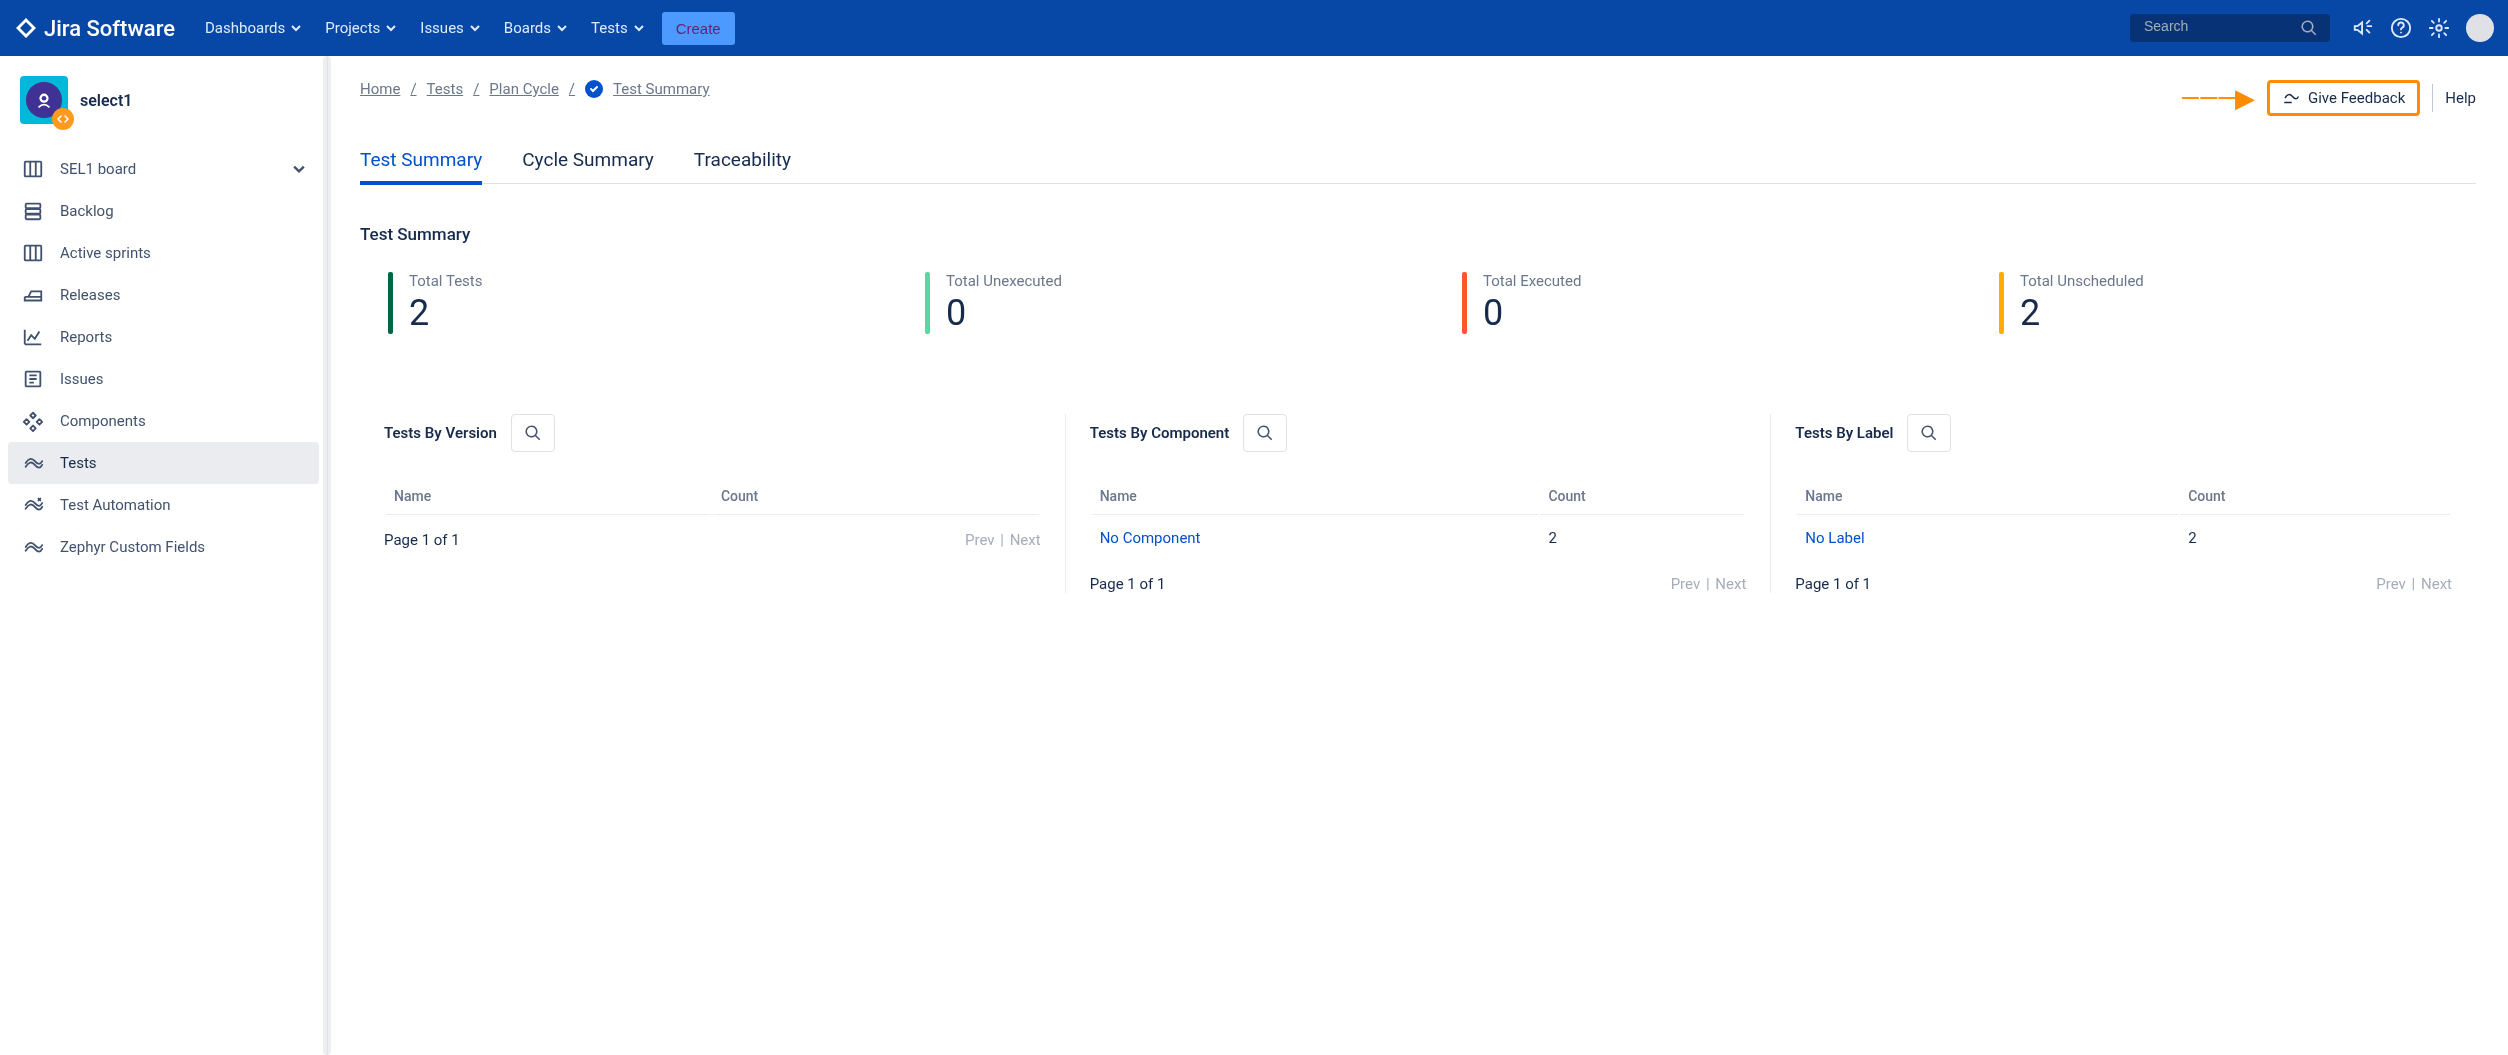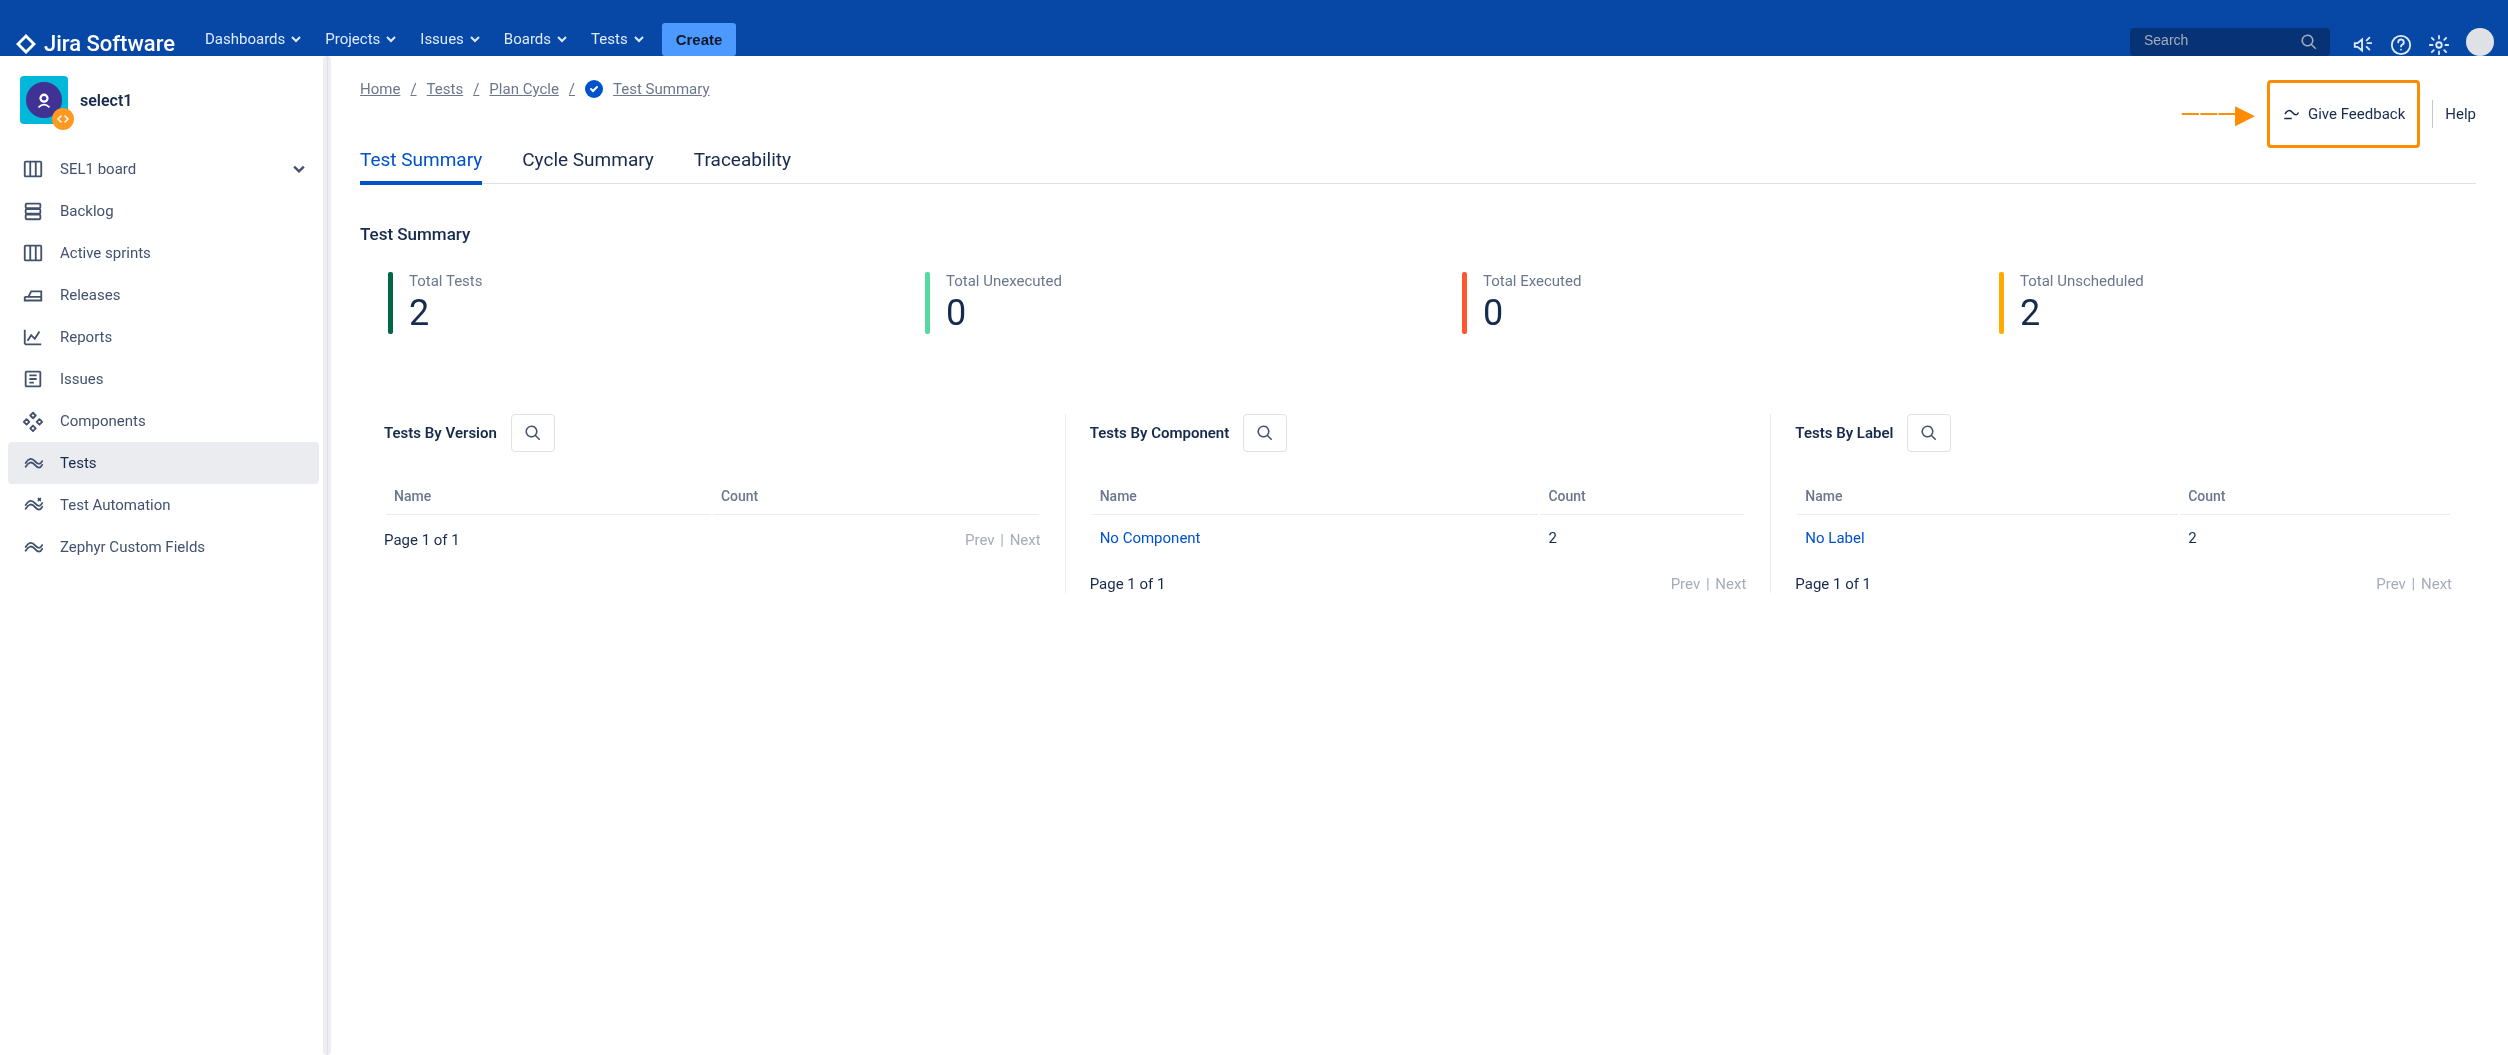--- a/index.html
+++ b/index.html
@@ -1,24 +1,24 @@
 <!DOCTYPE html>
 <html><head>
 <meta charset="utf-8">
 <style>
   * { box-sizing: border-box; margin: 0; padding: 0; }
   body { font-family: -apple-system, BlinkMacSystemFont, "Segoe UI", Roboto, sans-serif; font-size: 14px; color: #172b4d; background: #fff; }
   
   
-  .topnav { background: #0747a6; height: 56px; display: flex; align-items: flex-end; padding: 0 14px; color: #fff; }
+  .topnav { background: #0747a6; height: 56px; display: flex; align-items: center; padding: 0 14px; color: #fff; }
   .brand { display: flex; align-items: center; gap: 6px; font-size: 22px; font-weight: 500; margin-right: 18px; }
   .brand-diamond { width: 24px; height: 24px; }
   .navitem { display: flex; align-items: center; gap: 6px; padding: 8px 12px; color: #deebff; cursor: pointer; font-size: 15px; }
   .chevron-down { width: 10px; height: 10px; }
-  .create-btn { background: #4c9aff; color: #0f172a; border: none; padding: 8px 14px; border-radius: 3px; font-size: 15px; font-weight: 700; cursor: pointer; margin-left: 6px; }
+  .create-btn { background: #4c9aff; color: #701a75; border: none; padding: 8px 14px; border-radius: 3px; font-size: 15px; font-weight: 400; cursor: pointer; margin-left: 6px; }
   .nav-spacer { flex: 1; }
   .searchbox { background: rgba(9,30,66,0.48); border: none; border-radius: 4px; padding: 4px 38px 8px 14px; color: #fff; width: 200px; font-size: 14px; }
   .searchbox::placeholder { color: #a5adba; }
   .searchwrap { position: relative; margin-right: 14px; }
   .searchicon { position: absolute; right: 12px; top: 50%; transform: translateY(-50%); width: 18px; height: 18px; fill: #a5adba; }
   .topicon { width: 22px; height: 22px; fill: #deebff; cursor: pointer; margin: 0 8px; }
   .avatar { width: 28px; height: 28px; border-radius: 50%; background: #dfe1e6; margin-left: 8px; cursor: pointer; }
 
   
   .layout { display: flex; height: calc(100vh - 56px); }
@@ -35,21 +35,21 @@
   .side-item { display: flex; align-items: center; gap: 16px; padding: 10px 14px; border-radius: 4px; color: #42526e; cursor: pointer; font-size: 15px; }
   .side-item.active { background: #ebecf0; color: #172b4d; }
   .side-icon { width: 22px; height: 22px; fill: none; stroke: #42526e; stroke-width: 2; flex-shrink: 0; }
   .side-item .flex1 { flex: 1; }
   .side-chev { width: 12px; height: 12px; }
 
   
   .main { flex: 1; padding: 24px 32px; overflow: auto; }
   .topactions { float: right; display: flex; align-items: center; gap: 12px; }
   .arrow-callout { color:#ff8b00; font-size:26px; letter-spacing:-2px; margin-right:2px; }
-  .feedback-btn { border: 3px solid #ff8b00; border-radius: 4px; padding: 22px 12px; display: flex; align-items: center; gap: 8px; font-size: 15px; color: #172b4d; cursor: pointer; }
+  .feedback-btn { border: 3px solid #ff8b00; border-radius: 4px; padding: 6px 12px; display: flex; align-items: center; gap: 8px; font-size: 15px; color: #172b4d; cursor: pointer; }
   .vline { width:1px; height:28px; background:#c1c7d0; }
   .help-link { font-size: 15px; color: #172b4d; cursor: pointer; }
   
   .breadcrumb { display: flex; align-items: center; gap: 10px; color: #6b778c; font-size: 15px; text-decoration: underline; }
   .breadcrumb a { color: #6b778c; text-decoration: none; cursor: pointer; }
   .bc-sep { color: #6b778c; }
   .bc-check { width:18px; height:18px; background:#0052cc; border-radius:50%; display:inline-flex; align-items:center; justify-content:center; }
   
   .tabs { display: flex; gap: 40px; border-bottom: 1px solid #dfe1e6; margin-top: 50px; }
   .tab { padding: 0 0 10px 0; font-size: 19px; color: #172b4d; cursor: pointer; }

